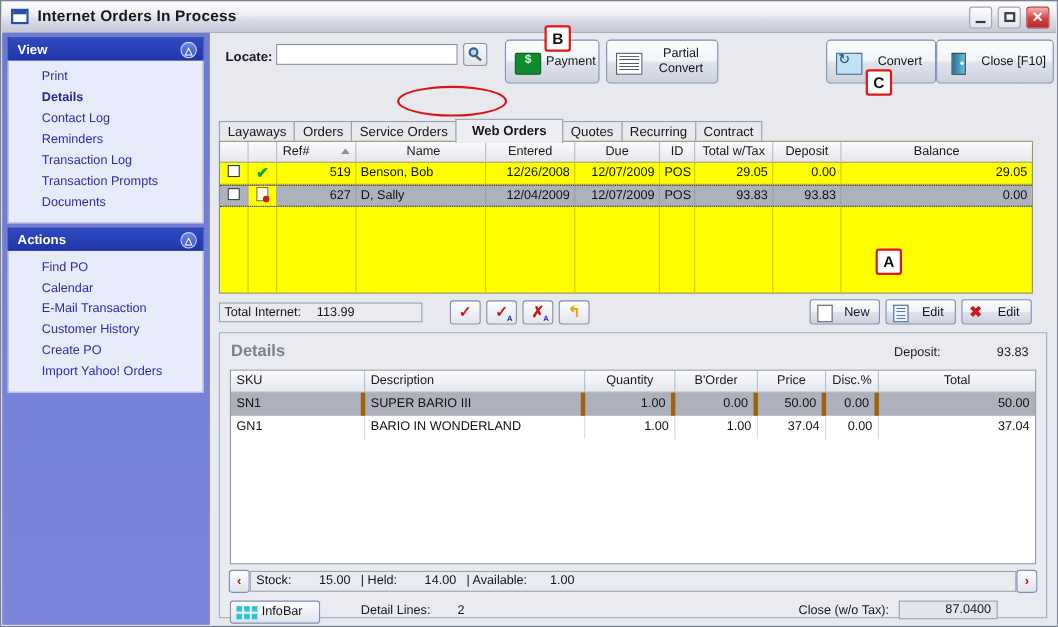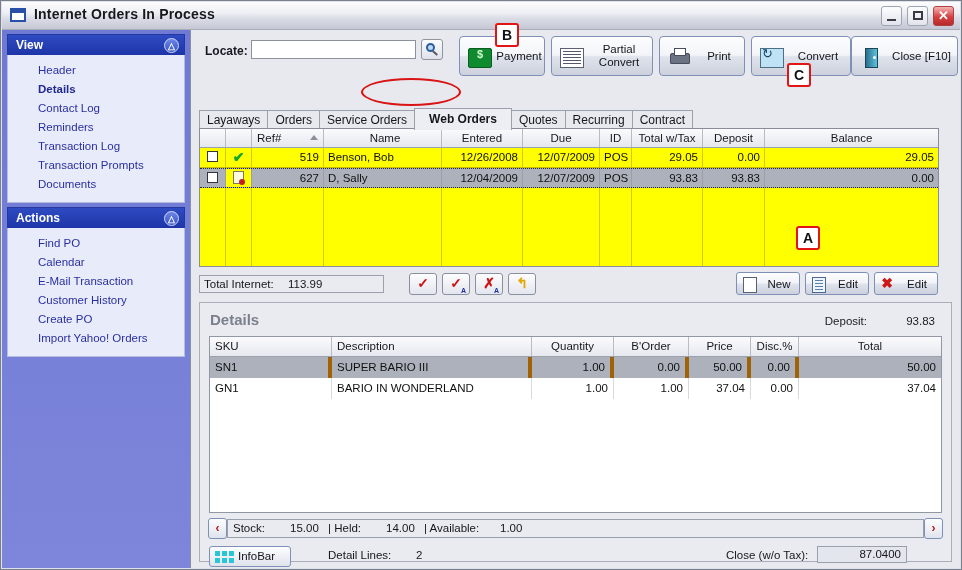--- a/index.html
+++ b/index.html
@@ -208,21 +208,21 @@
   .ico-edit::after{content:"";position:absolute;left:2px;top:2px;right:2px;bottom:2px;background:repeating-linear-gradient(to bottom,#5b7fa6 0 1px,transparent 1px 3px);}
   .ico-void{position:relative;color:#cc1818;font-size:14px;font-weight:bold;line-height:13px;text-align:center;}
 
   
   .details{
     position:absolute;left:8px;top:272px;right:8px;bottom:6px;
     background:#e9ebf1;border:1px solid #a9aeba;
     box-sizing:border-box;
   }
   .details-title{position:absolute;left:10px;top:8px;font-size:15px;font-weight:bold;color:#7c808c;}
-  .dep-k{position:absolute;right:84px;top:12px;font-size:11.5px;color:#1b1b22;}
+  .dep-k{position:absolute;right:96px;top:12px;font-size:11.5px;color:#1b1b22;}
   .dep-v{position:absolute;right:16px;top:12px;font-size:11.5px;color:#1b1b22;}
   .dgrid{
     position:absolute;left:9px;top:33px;right:9px;height:177px;
     border:1px solid #9197a3;background:#fff;box-sizing:border-box;overflow:hidden;
   }
   .dhead{display:flex;height:20px;background:linear-gradient(to bottom,#fbfbfd,#e6e8ef);border-bottom:1px solid #9aa0ac;box-sizing:border-box;}
   .dhead .dc{border-right:1px solid #b7bcc7;font-size:11.5px;line-height:19px;color:#17171d;box-sizing:border-box;padding:0 5px;}
   .drow{display:flex;height:21px;box-sizing:border-box;}
   .drow.sel{background:#adb1bc;}
   .drow .dc{border-right:1px solid #d6d9e0;font-size:11.5px;line-height:20px;color:#111;box-sizing:border-box;padding:0 5px;}
@@ -300,21 +300,21 @@
   </div>
 
   <div class="sidebar">
 
     <div class="panel">
       <div class="panel-head">
         <span>View</span>
         <span class="panel-chev">△</span>
       </div>
       <div class="panel-body">
-        <div class="panel-item">Header</div>
+        <div class="panel-item">Print</div>
         <div class="panel-item active">Details</div>
         <div class="panel-item">Contact Log</div>
         <div class="panel-item">Reminders</div>
         <div class="panel-item">Transaction Log</div>
         <div class="panel-item">Transaction Prompts</div>
         <div class="panel-item">Documents</div>
       </div>
     </div>
 
     <div class="panel">
@@ -351,24 +351,20 @@
       <div class="tbtn" style="left:360px;width:102px;">
         <span class="ico ico-doc"></span>
         <span class="lbl two">
           <span style="display:block">
             <span style="display:block">Partial</span>
             <span style="display:block">Convert</span>
           </span>
         </span>
       </div>
 
-      <div class="tbtn" style="left:468px;width:86px;">
-        <span class="ico ico-print"></span>
-        <span class="lbl">Print</span>
-      </div>
 
       <div class="tbtn" style="left:560px;width:100px;">
         <span class="ico ico-convert"></span>
         <span class="lbl">Convert</span>
       </div>
 
       <div class="tbtn" style="left:660px;width:107px;">
         <span class="ico ico-door"></span>
         <span class="lbl">Close [F10]</span>
       </div>

